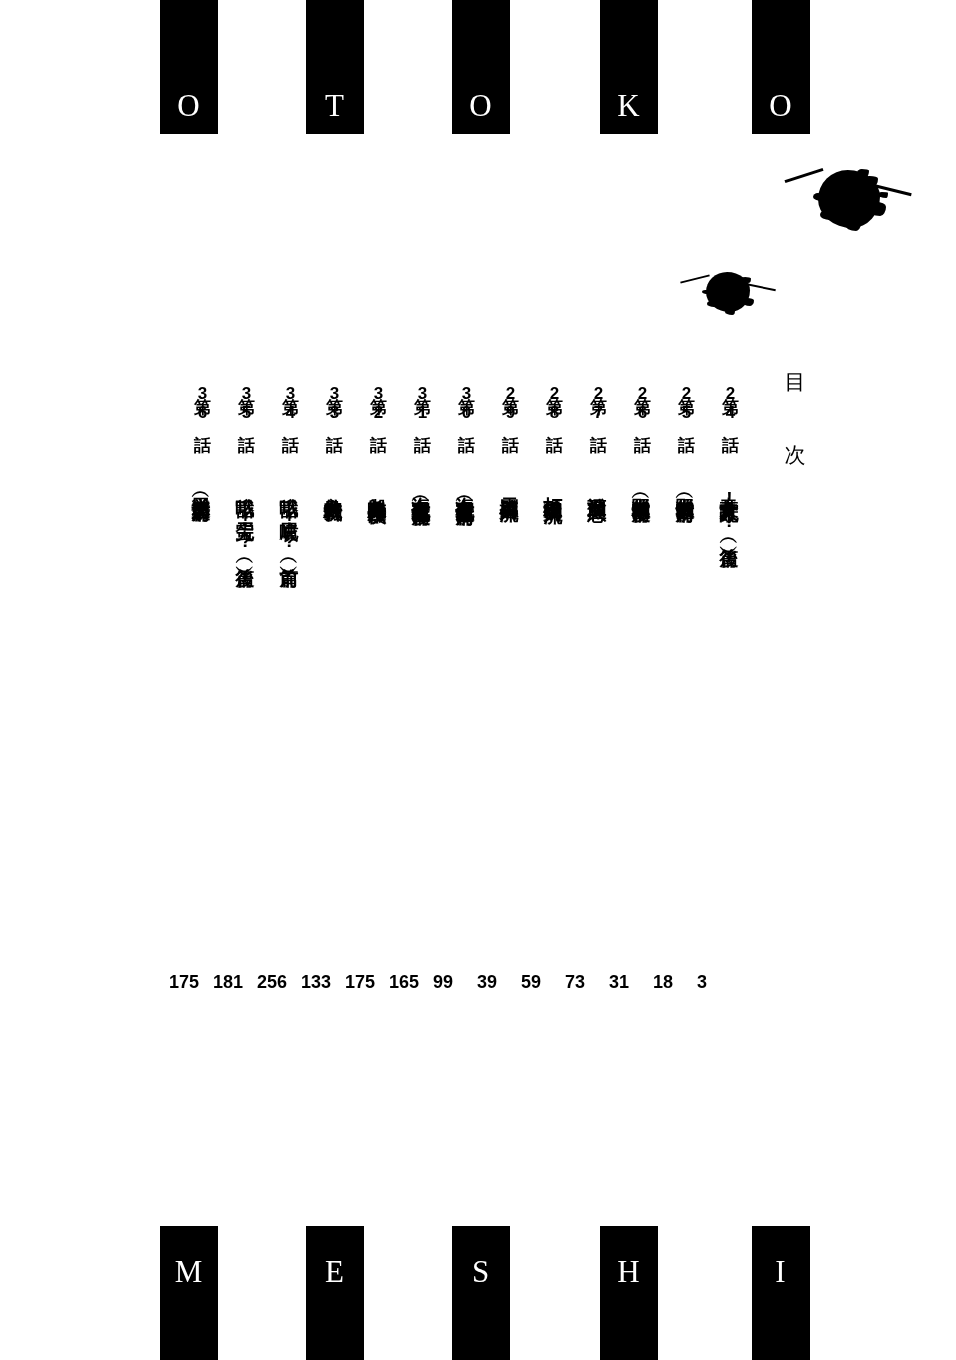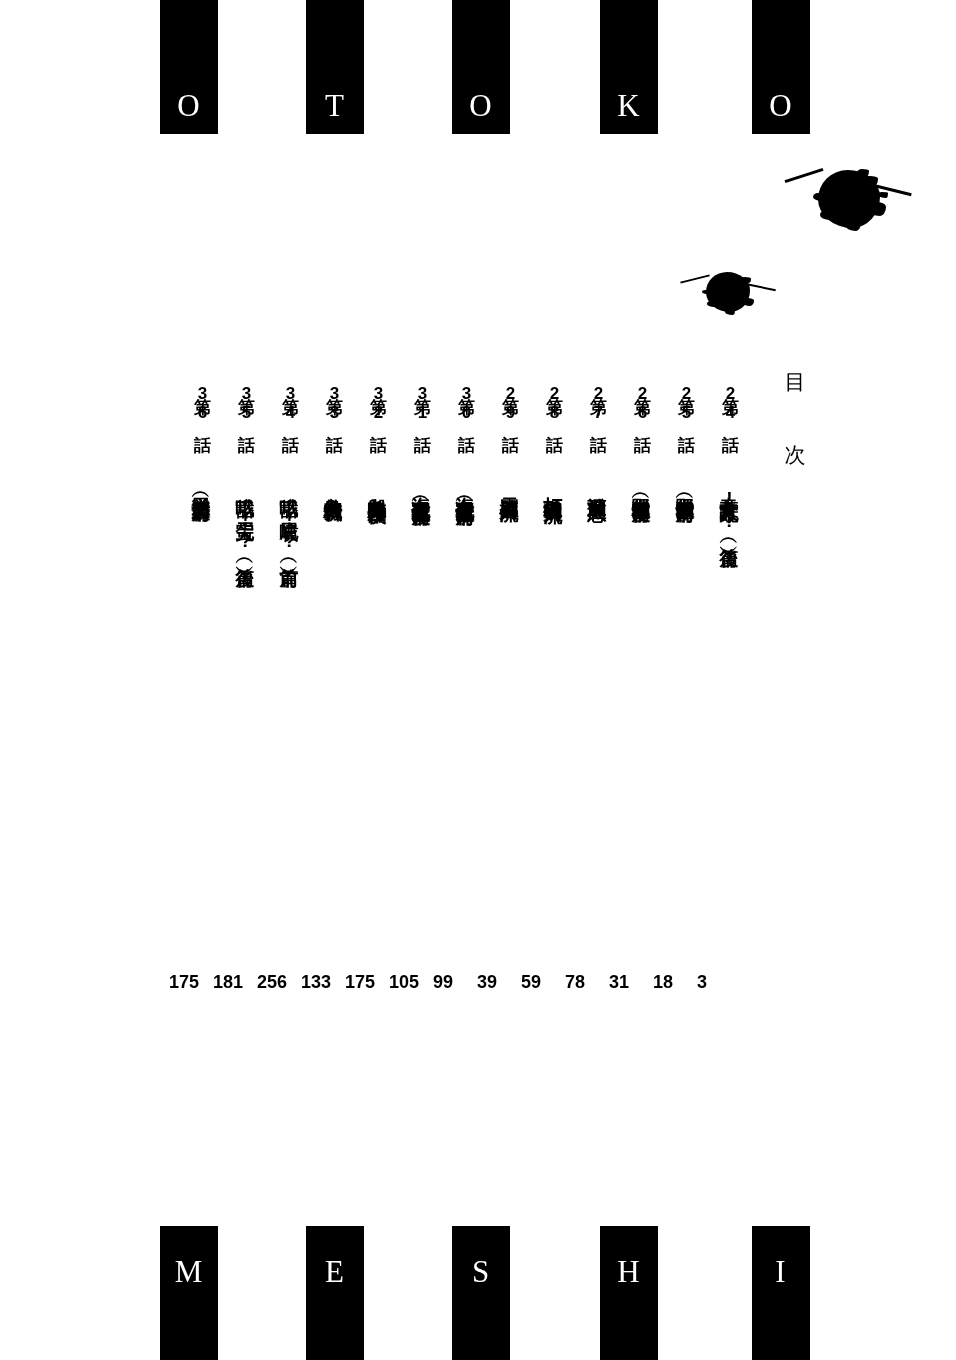--- a/index.html
+++ b/index.html
@@ -226,21 +226,21 @@
     <span class="chapter-no">第26話</span>
     <span class="title">火野的牢飯（後篇）</span>
     <span class="leader"></span>
     <span class="page-no">31</span>
   </div>
 
   <div class="toc-entry" style="left:573px">
     <span class="chapter-no">第27話</span>
     <span class="title">油潑面與理想</span>
     <span class="leader"></span>
-    <span class="page-no">78</span>
+    <span class="page-no">73</span>
   </div>
 
   <div class="toc-entry" style="left:529px">
     <span class="chapter-no">第28話</span>
     <span class="title">打破常規與柳刃流</span>
     <span class="leader"></span>
     <span class="page-no">59</span>
   </div>
 
   <div class="toc-entry" style="left:485px">
@@ -254,21 +254,21 @@
     <span class="chapter-no">第30話</span>
     <span class="title">海之家也食黑道飯（前篇）</span>
     <span class="leader"></span>
     <span class="page-no">99</span>
   </div>
 
   <div class="toc-entry" style="left:397px">
     <span class="chapter-no">第31話</span>
     <span class="title">海之家也食黑道飯（後篇）</span>
     <span class="leader"></span>
-    <span class="page-no">105</span>
+    <span class="page-no">165</span>
   </div>
 
   <div class="toc-entry" style="left:353px">
     <span class="chapter-no">第32話</span>
     <span class="title">與美味共度熱帶夜</span>
     <span class="leader"></span>
     <span class="page-no">175</span>
   </div>
 
   <div class="toc-entry" style="left:309px">

